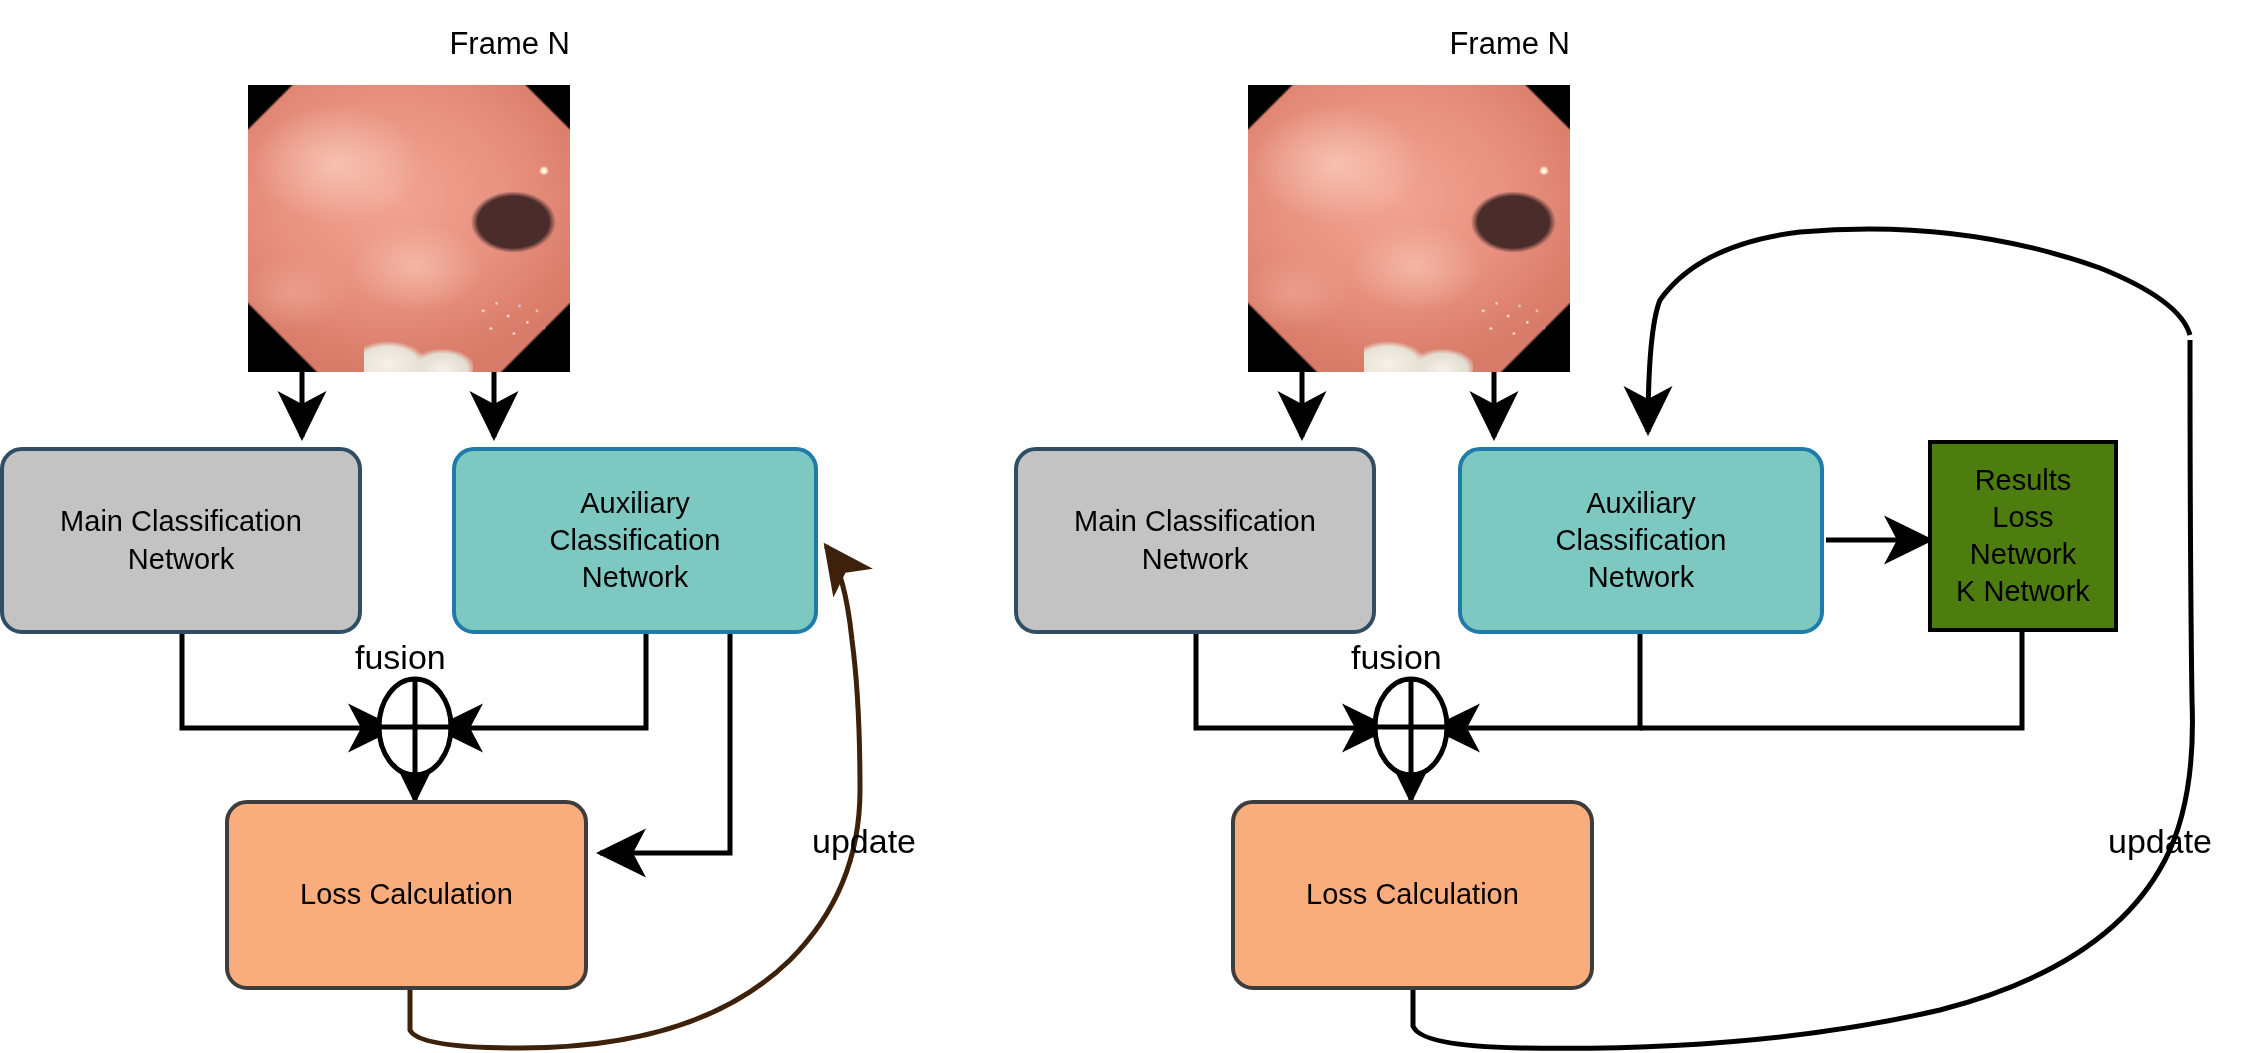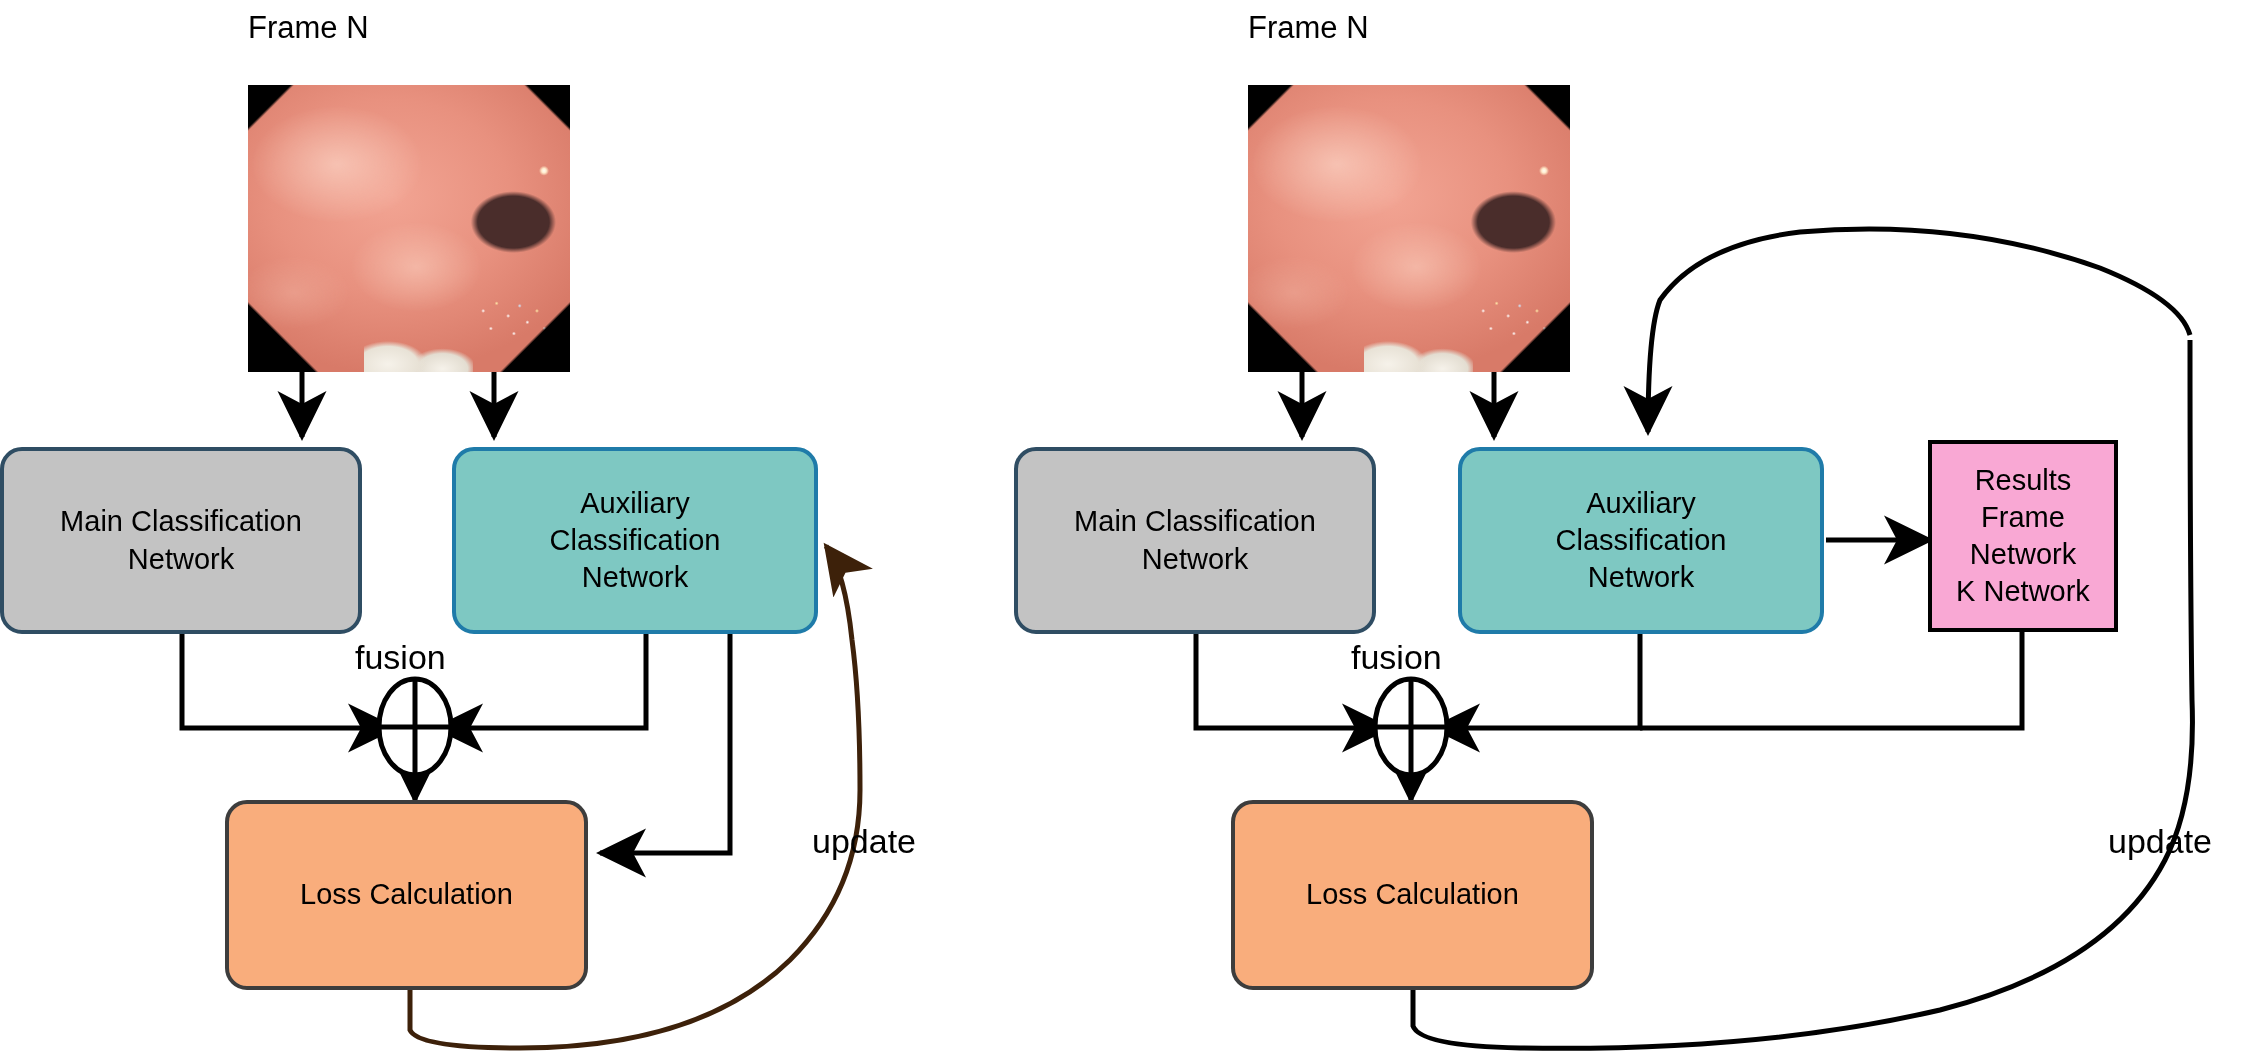--- a/index.html
+++ b/index.html
@@ -2,21 +2,21 @@
 <html><head>
 <meta charset="utf-8">
 <style>
   html,body{margin:0;padding:0;background:#ffffff;}
   body{width:2250px;height:1053px;position:relative;overflow:hidden;
        font-family:"Liberation Sans","DejaVu Sans",sans-serif;color:#000;}
   .stage{position:absolute;left:0;top:0;width:2250px;height:1053px;}
   svg.wires{position:absolute;left:0;top:0;width:2250px;height:1053px;overflow:visible;}
 
   .frame-label{position:absolute;font-size:31px;line-height:1;color:#000;
-               white-space:nowrap;text-align:left;}
+               white-space:nowrap;text-align:right;margin-top:16px;}
 
   .endo{position:absolute;overflow:hidden;background:#000;}
   .endo .tissue{position:absolute;left:-6%;top:-6%;width:112%;height:112%;
      background:
        radial-gradient(ellipse 16% 13% at 79% 48%, #4a2d2b 0%, #4a2d2b 62%, rgba(74,45,43,0) 74%),
        radial-gradient(circle 5px at 87.5% 32%, #fffdf4 0%, #ffeccc 45%, rgba(255,236,204,0) 100%),
        radial-gradient(ellipse 34% 26% at 30% 30%, rgba(255,226,212,.55) 0%, rgba(255,226,212,0) 70%),
        radial-gradient(ellipse 26% 20% at 52% 62%, rgba(255,222,206,.45) 0%, rgba(255,222,206,0) 70%),
        radial-gradient(ellipse 22% 16% at 18% 70%, rgba(240,175,158,.5) 0%, rgba(240,175,158,0) 70%),
        radial-gradient(ellipse 60% 55% at 45% 40%, #f2a493 0%, #e8917f 55%, #d87a68 100%);
@@ -41,21 +41,21 @@
        radial-gradient(circle 2px at 84% 58%,#fff 0,rgba(255,255,255,0) 100%);
   }
   .endo .froth{position:absolute;left:36%;bottom:-2%;width:34%;height:16%;
      background:radial-gradient(ellipse 50% 70% at 22% 70%, #f6f2ea 0%, #e8e2d6 55%, rgba(232,226,214,0) 72%),
                 radial-gradient(ellipse 42% 60% at 72% 80%, #f6f2ea 0%, #e3ddd1 55%, rgba(227,221,209,0) 74%);
   }
 
   .node{position:absolute;box-sizing:border-box;display:flex;align-items:center;
         justify-content:center;text-align:center;font-size:29px;line-height:1.28;}
   .node.round{border-radius:22px;border-width:4px;border-style:solid;}
-  .node.sharp{border:4px solid #000;background:#f9a8d4;border-radius:0;}
+  .node.sharp{border:4px solid #000;background:#4d7c0f;border-radius:0;}
 
   .wire-label{position:absolute;font-size:34px;line-height:1;white-space:nowrap;color:#000;}
 </style>
 </head>
 <body>
 
 <div class="stage">
 
   <svg class="wires" viewBox="0 0 2250 1053">
     <defs>
@@ -178,21 +178,21 @@
       <div>
         <span>Auxiliary</span><br>
         <span>Classification</span><br>
         <span>Network</span>
       </div>
     </div>
 
     <div class="node sharp" style="left:1928px;top:440px;width:190px;height:192px;">
       <div>
         <span>Results</span><br>
-        <span>Frame</span><br>
+        <span>Loss</span><br>
         <span>Network</span><br>
         <span>K Network</span>
       </div>
     </div>
 
     <div class="node round" style="left:1231px;top:800px;width:363px;height:190px;
          background:#f9ad7c;border-color:#3d3d3d;">
       <span>Loss Calculation</span>
     </div>
 

